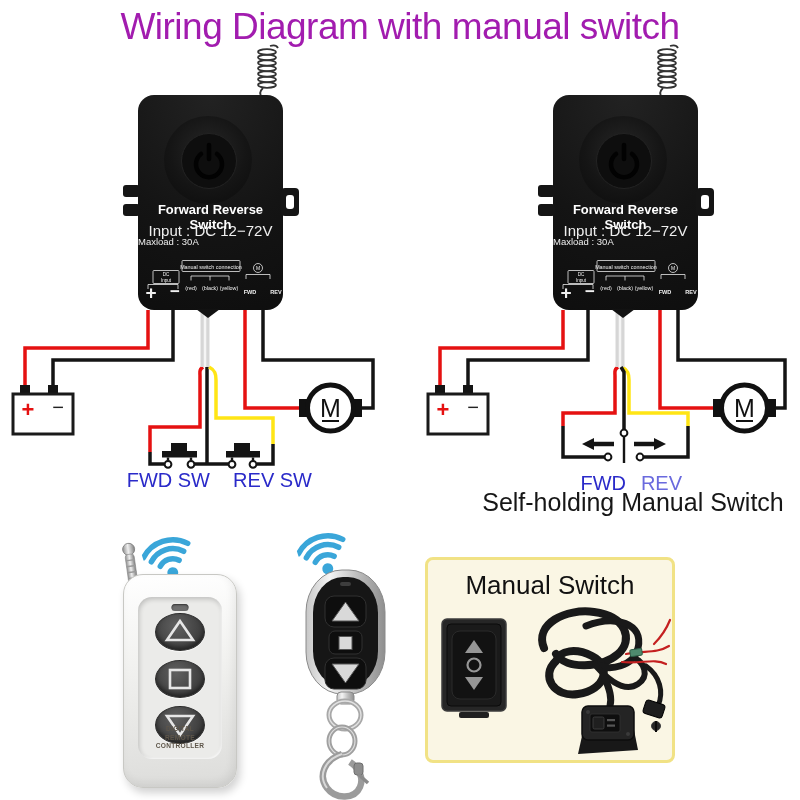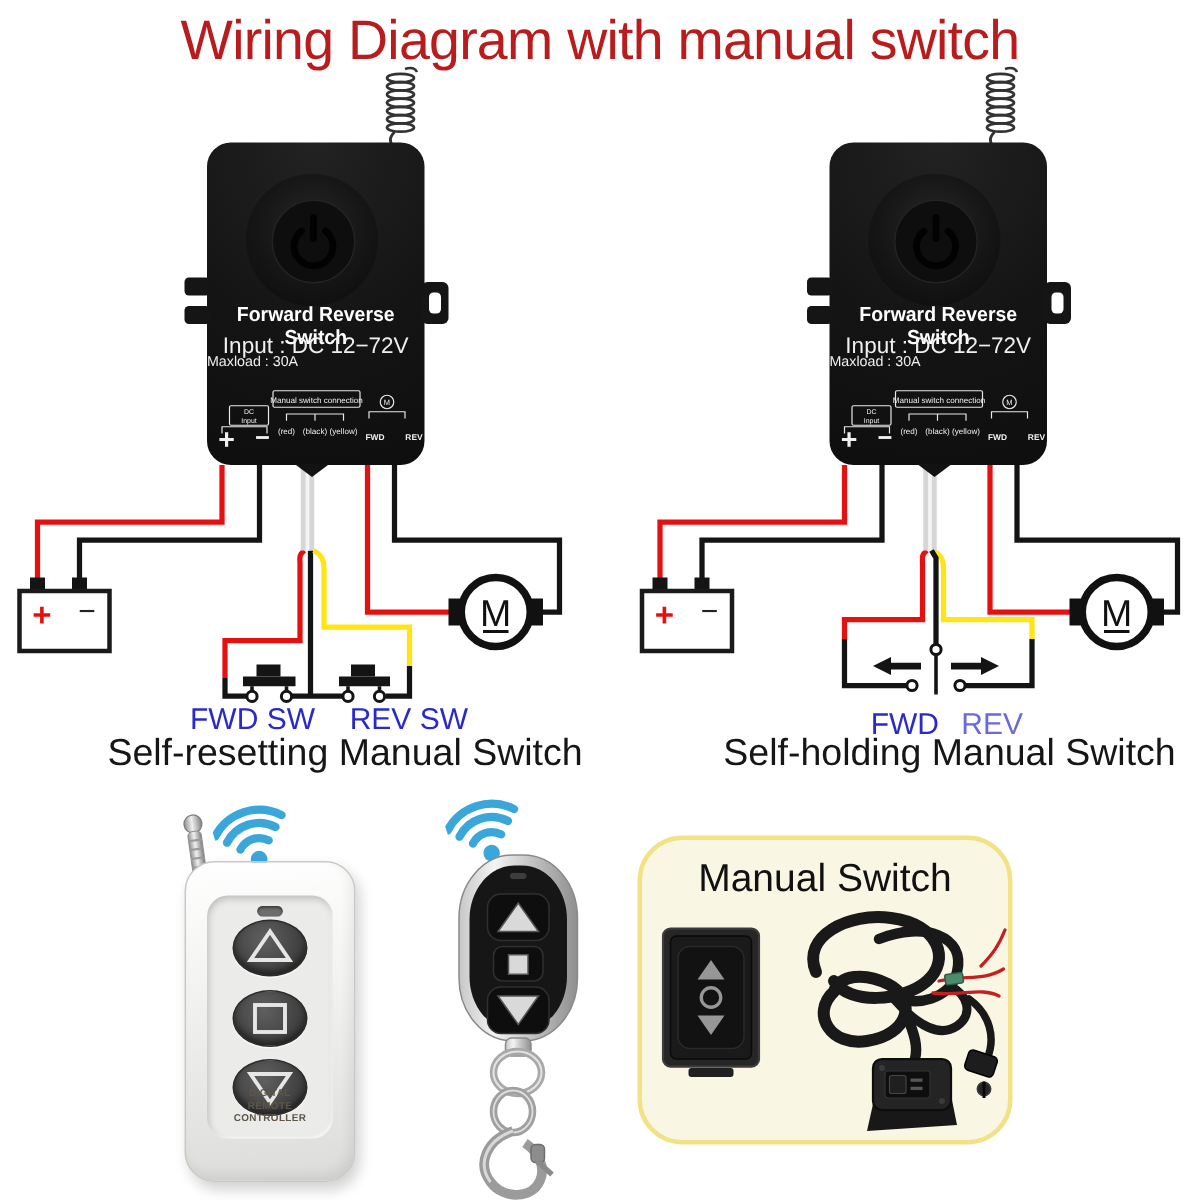--- a/index.html
+++ b/index.html
@@ -1,19 +1,19 @@
 <!DOCTYPE html>
 <html><head>
 <meta charset="utf-8">
 <style>
   html,body{margin:0;padding:0;background:#fff;}
   .stage{position:relative;width:800px;height:800px;background:#fff;overflow:hidden;
          font-family:"Liberation Sans",sans-serif;}
   .title{position:absolute;top:6px;left:0;width:800px;text-align:center;
-         font-size:37px;color:#b91c1c;letter-spacing:-.5px;}
+         font-size:37px;color:#a21caf;letter-spacing:-.5px;}
   svg{position:absolute;}
   
   .device{position:absolute;top:95px;width:145px;height:215px;border-radius:16px;
           background:radial-gradient(140% 110% at 50% 0%,#222 0%,#141414 55%,#0e0e0e 100%);
           z-index:5;}
   .dev-tab{position:absolute;left:-15px;width:17px;height:12px;background:#151515;border-radius:3px;}
   .dev-tab.t1{top:90px}.dev-tab.t2{top:109px}
   .dev-ear{position:absolute;right:-16px;top:93px;width:18px;height:28px;background:#151515;border-radius:4px;}
   .dev-ear .hole{position:absolute;left:5px;top:7px;width:8px;height:14px;background:#fff;border-radius:3px;}
   .pwr{position:absolute;left:26px;top:21px;width:88px;height:88px;border-radius:50%;
@@ -42,21 +42,21 @@
   .remoteL .led{position:absolute;left:50%;top:7px;transform:translateX(-50%);width:17px;height:7px;
            border-radius:4px;background:#6e6e6e;box-shadow:inset 0 1px 2px #333;}
   .rbtn{position:absolute;left:50%;transform:translateX(-50%);width:48px;height:36px;border-radius:50%;
         background:radial-gradient(circle at 42% 34%,#606060,#3d3d3d 72%);
         border:1px solid #2b2b2b;box-shadow:inset 0 -3px 4px rgba(0,0,0,.45),0 1px 1px rgba(255,255,255,.7);}
   .rbtn svg{left:0;top:0;}
   .rbtn.b1{top:16px}.rbtn.b2{top:63px}.rbtn.b3{top:109px}
   .brand{position:absolute;bottom:3px;left:0;width:100%;text-align:center;font-size:10px;
          font-weight:bold;color:#5e564a;line-height:1.25;letter-spacing:.4px;transform:scale(.66);}
   
-  .panel{position:absolute;left:425px;top:557px;width:250px;height:206px;border-radius:30px;
+  .panel{position:absolute;left:425px;top:557px;width:250px;height:206px;border-radius:8px;
          background:#faf6e4;border:3px solid #f1e285;box-sizing:border-box;}
   .panel-title{position:absolute;top:10px;left:0;width:100%;text-align:center;font-size:26px;color:#111;}
 </style>
 </head>
 <body>
 
 <div class="stage">
 
   <div class="title">Wiring Diagram with manual switch</div>
 
@@ -150,21 +150,20 @@
       <circle cx="344.5" cy="98" r="23" fill="#fff" stroke="#111" stroke-width="5"></circle>
       <text x="344.5" y="107" font-size="25" fill="#111" text-anchor="middle">M</text>
       <path d="M336,111 H353" stroke="#111" stroke-width="2" fill="none"></path>
     </g>
   </svg>
 
   <div class="sw-label" style="left:122px;top:469px;width:88px">FWD SW</div>
   <div class="sw-label" style="left:224px;top:469px;width:88px">REV SW</div>
   <div class="sw-label" style="left:576px;top:472px;width:50px">FWD</div>
   <div class="sw-label light" style="left:630px;top:472px;width:52px">REV</div>
-  <div class="caption" style="left:55px;top:488px;width:350px">Self-resetting Manual Switch</div>
   <div class="caption" style="left:458px;top:488px;width:350px">Self-holding Manual Switch</div>
 
   <svg class="ant" style="left:246px;top:44px" width="42" height="54" viewBox="0 0 42 54">
     <g fill="none" stroke="#333" stroke-width="1.8">
       <path d="M24,2 q6,-2 8,2"></path>
       <ellipse cx="21" cy="8" rx="9" ry="2.8"></ellipse>
         <ellipse cx="21" cy="13.5" rx="9" ry="2.8"></ellipse>
       <ellipse cx="21" cy="19" rx="9" ry="2.8"></ellipse>
         <ellipse cx="21" cy="24.5" rx="9" ry="2.8"></ellipse>
       <ellipse cx="21" cy="30" rx="9" ry="2.8"></ellipse>

